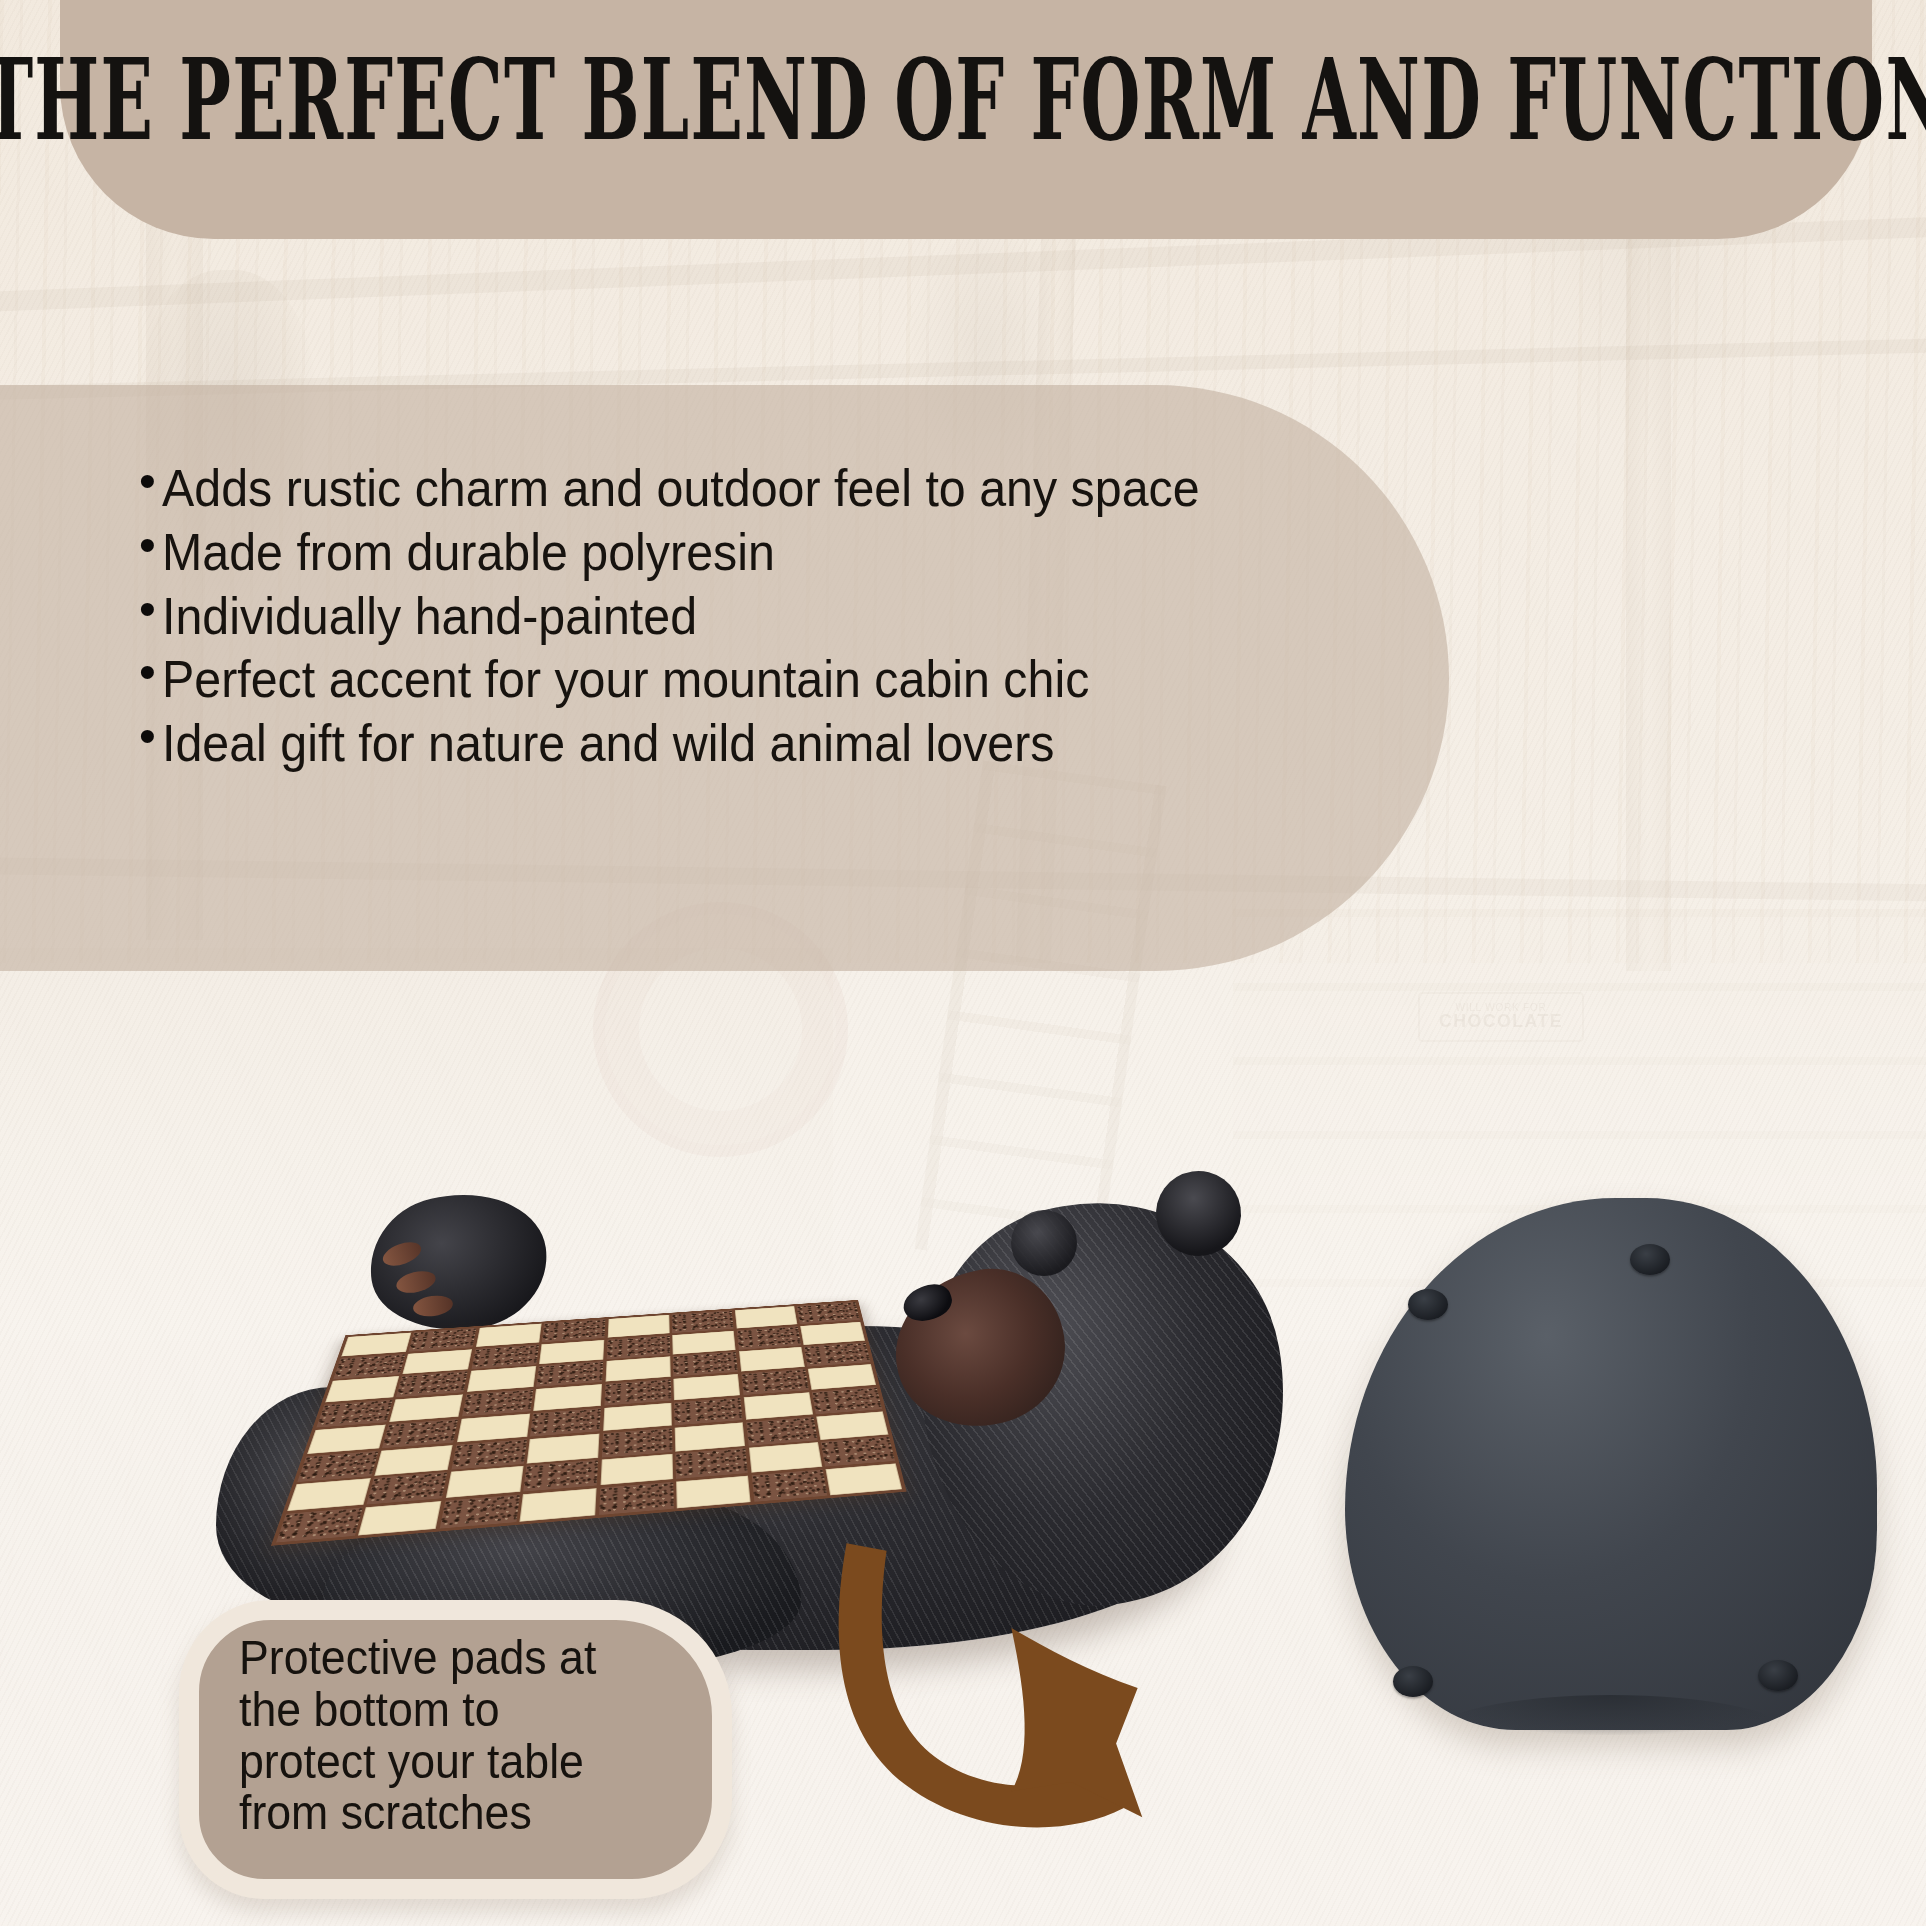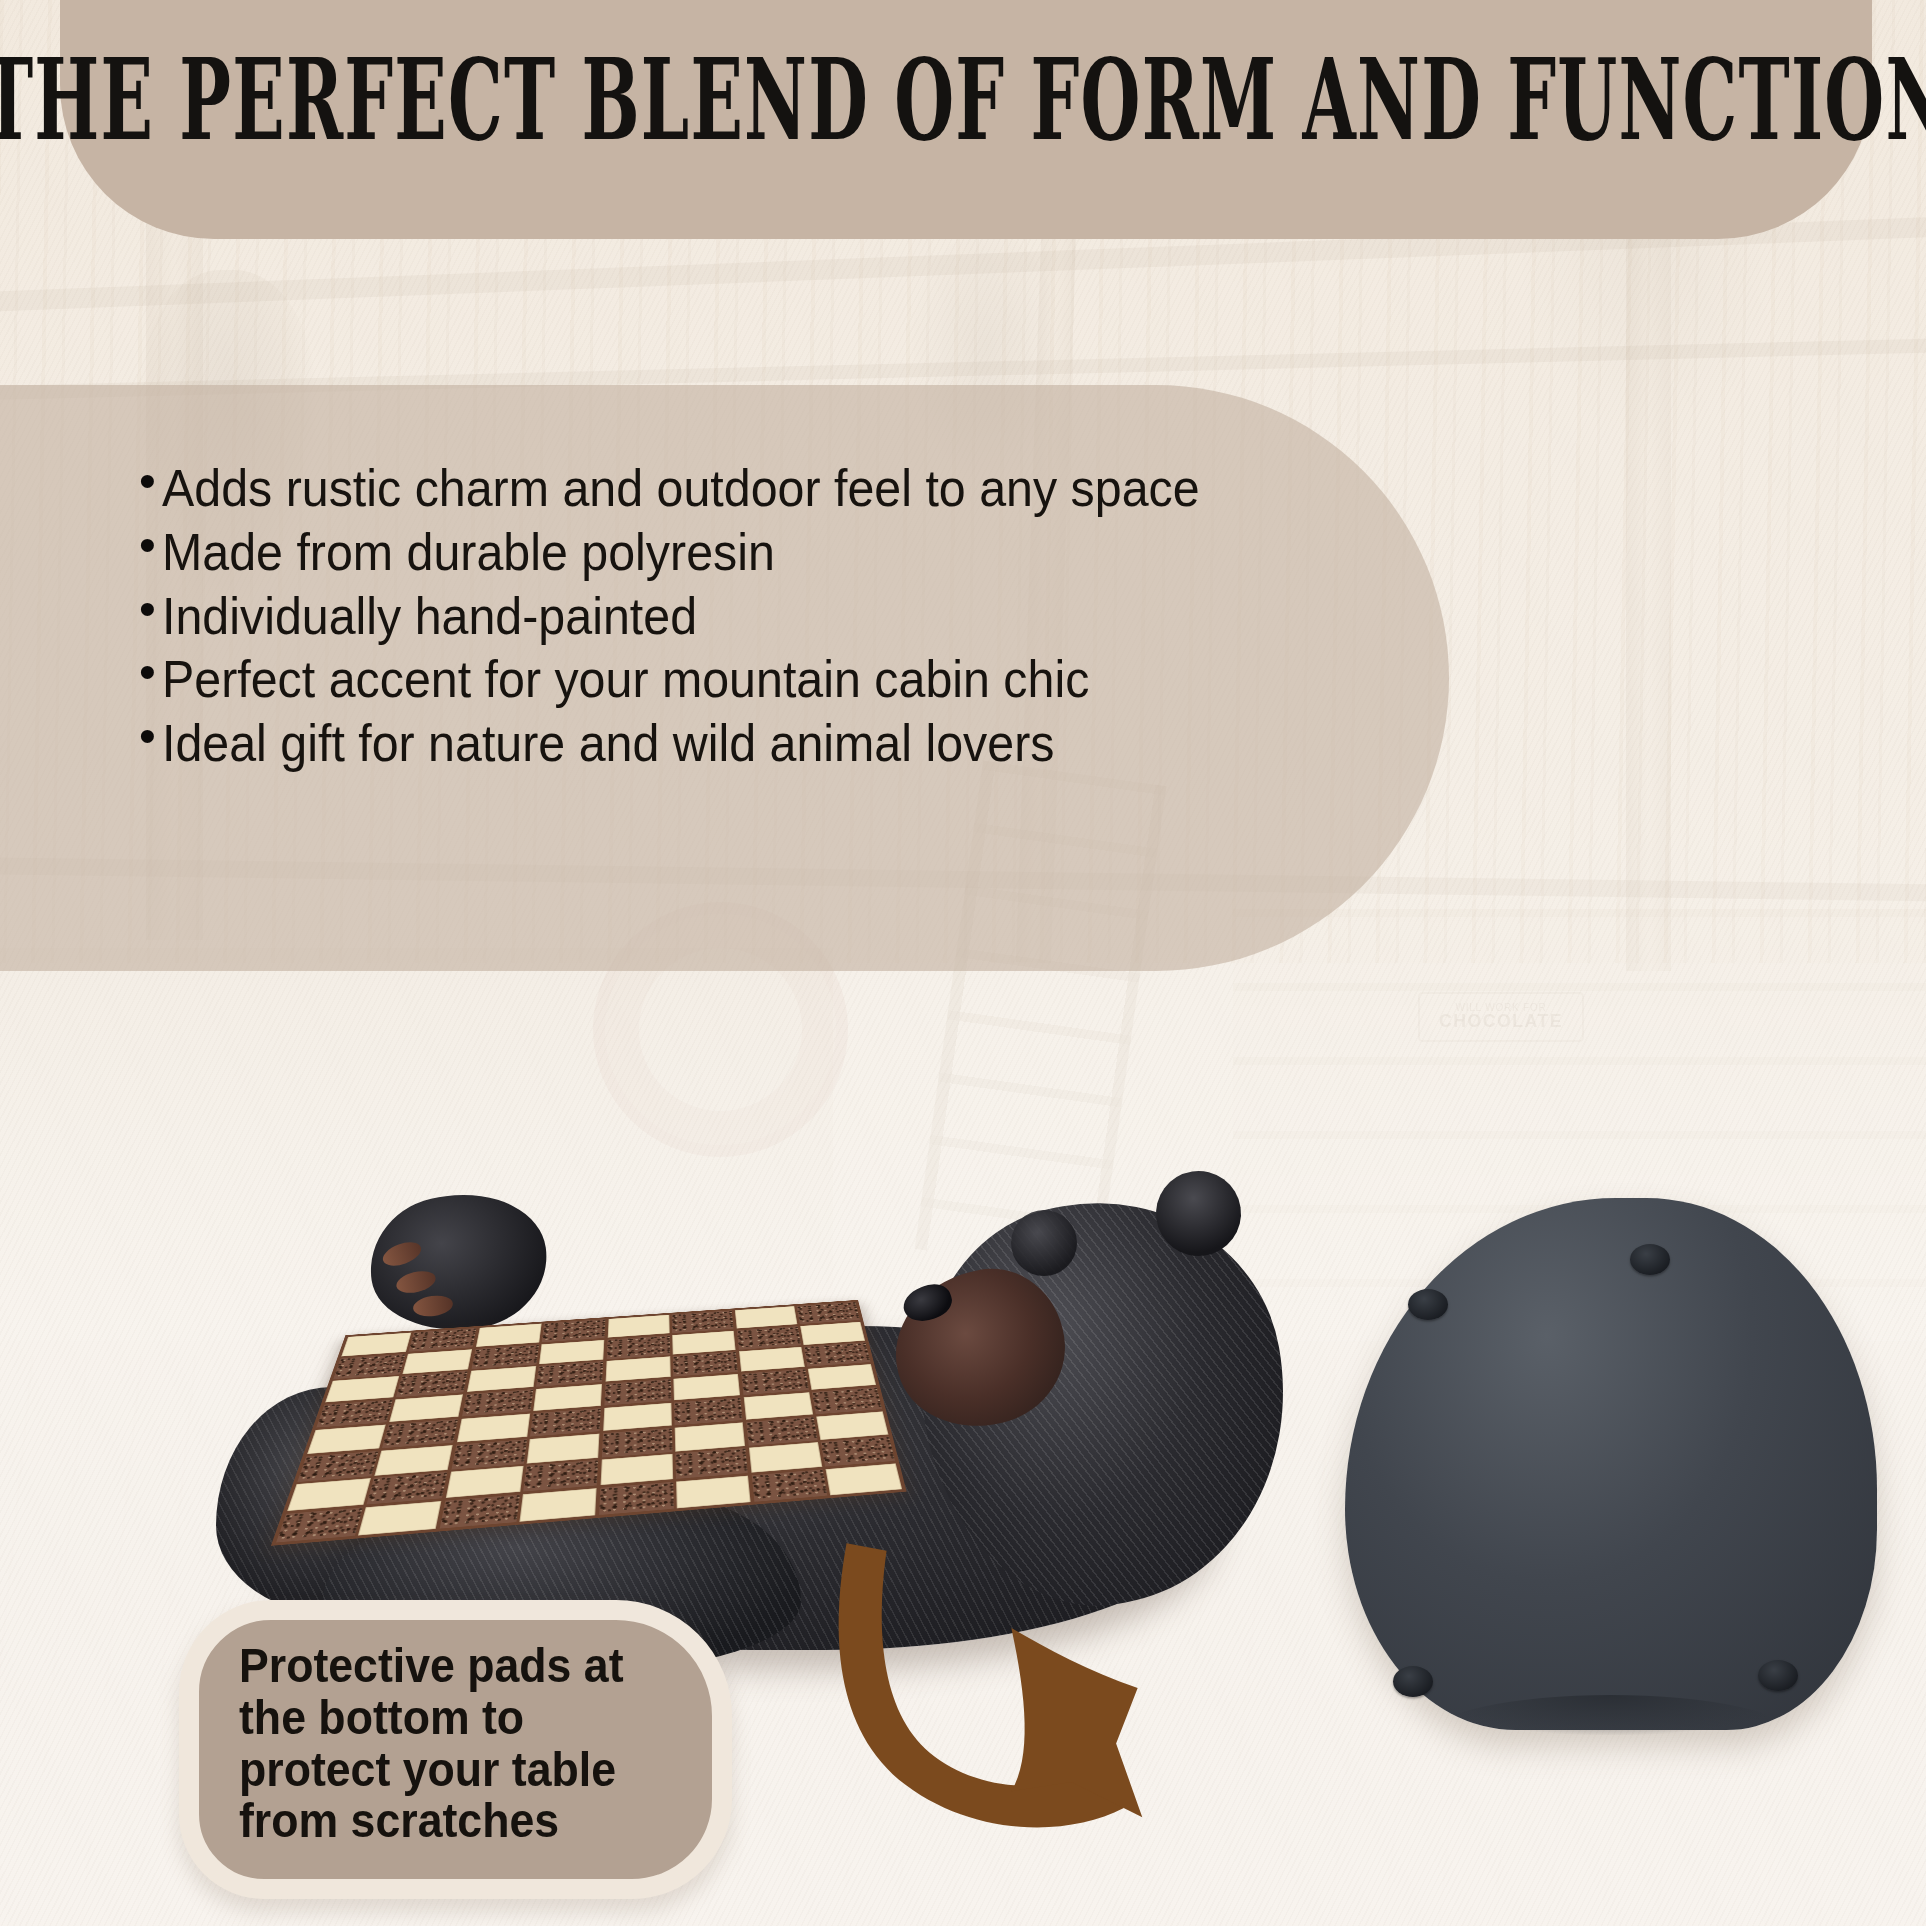--- a/index.html
+++ b/index.html
@@ -181,22 +181,22 @@
   .pad.p2{left:285px;top:46px;}
   .pad.p3{left:48px;top:468px;}
   .pad.p4{left:413px;top:462px;}
 
   
   .callout{position:absolute;left:179px;top:1600px;width:553px;height:299px;
     background:#b3a192;
     border:20px solid #f0e7dc;
     border-radius:92px 116px 100px 85px;
     box-sizing:border-box;
-    padding:20px 26px 0 40px;
-    box-shadow:0 12.3px 20px rgba(120,98,78,.18);font-weight:bold;}
+    padding:12px 26px 0 40px;
+    box-shadow:0 12.3px 20px rgba(120,98,78,.18);}
   .callout-text{font-size:48px;line-height:1.08;color:#16120e;
     transform:scaleX(.93);transform-origin:left top;}
   .callout-line{white-space:nowrap;}
 
   
   .arrow{position:absolute;left:740px;top:1537px;width:478px;height:362px;}
 </style>
 </head>
 <body>
 

